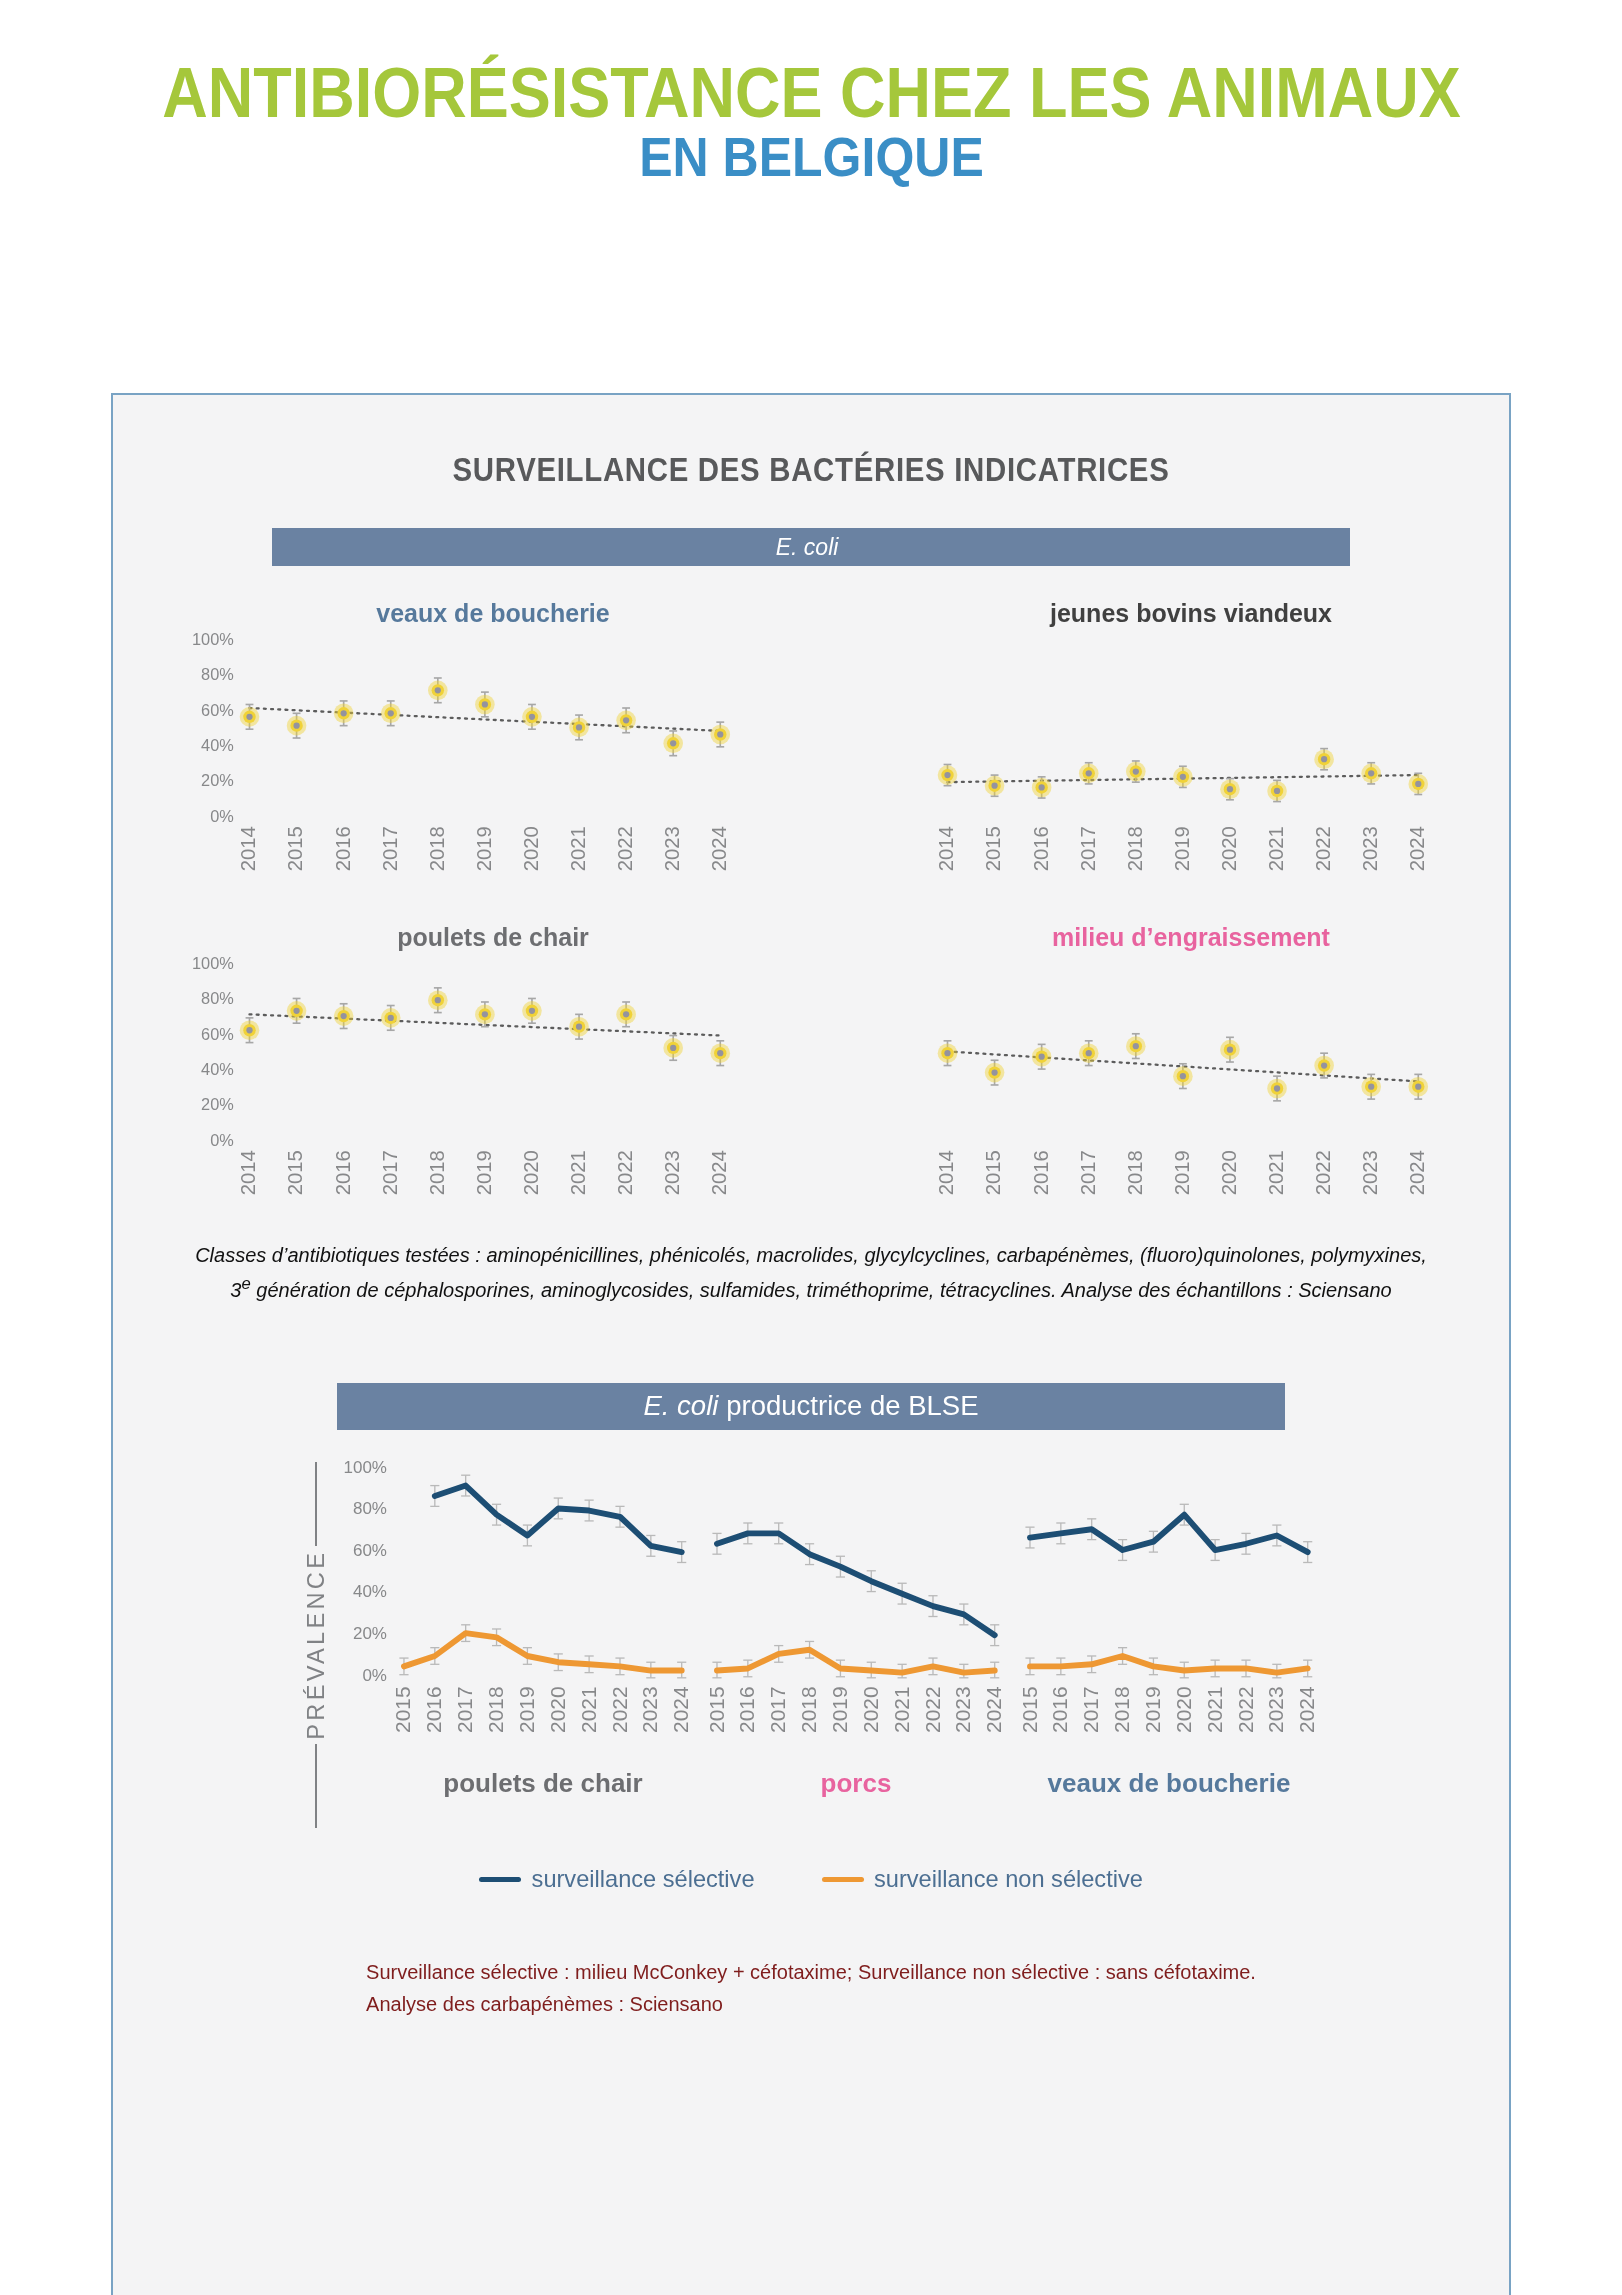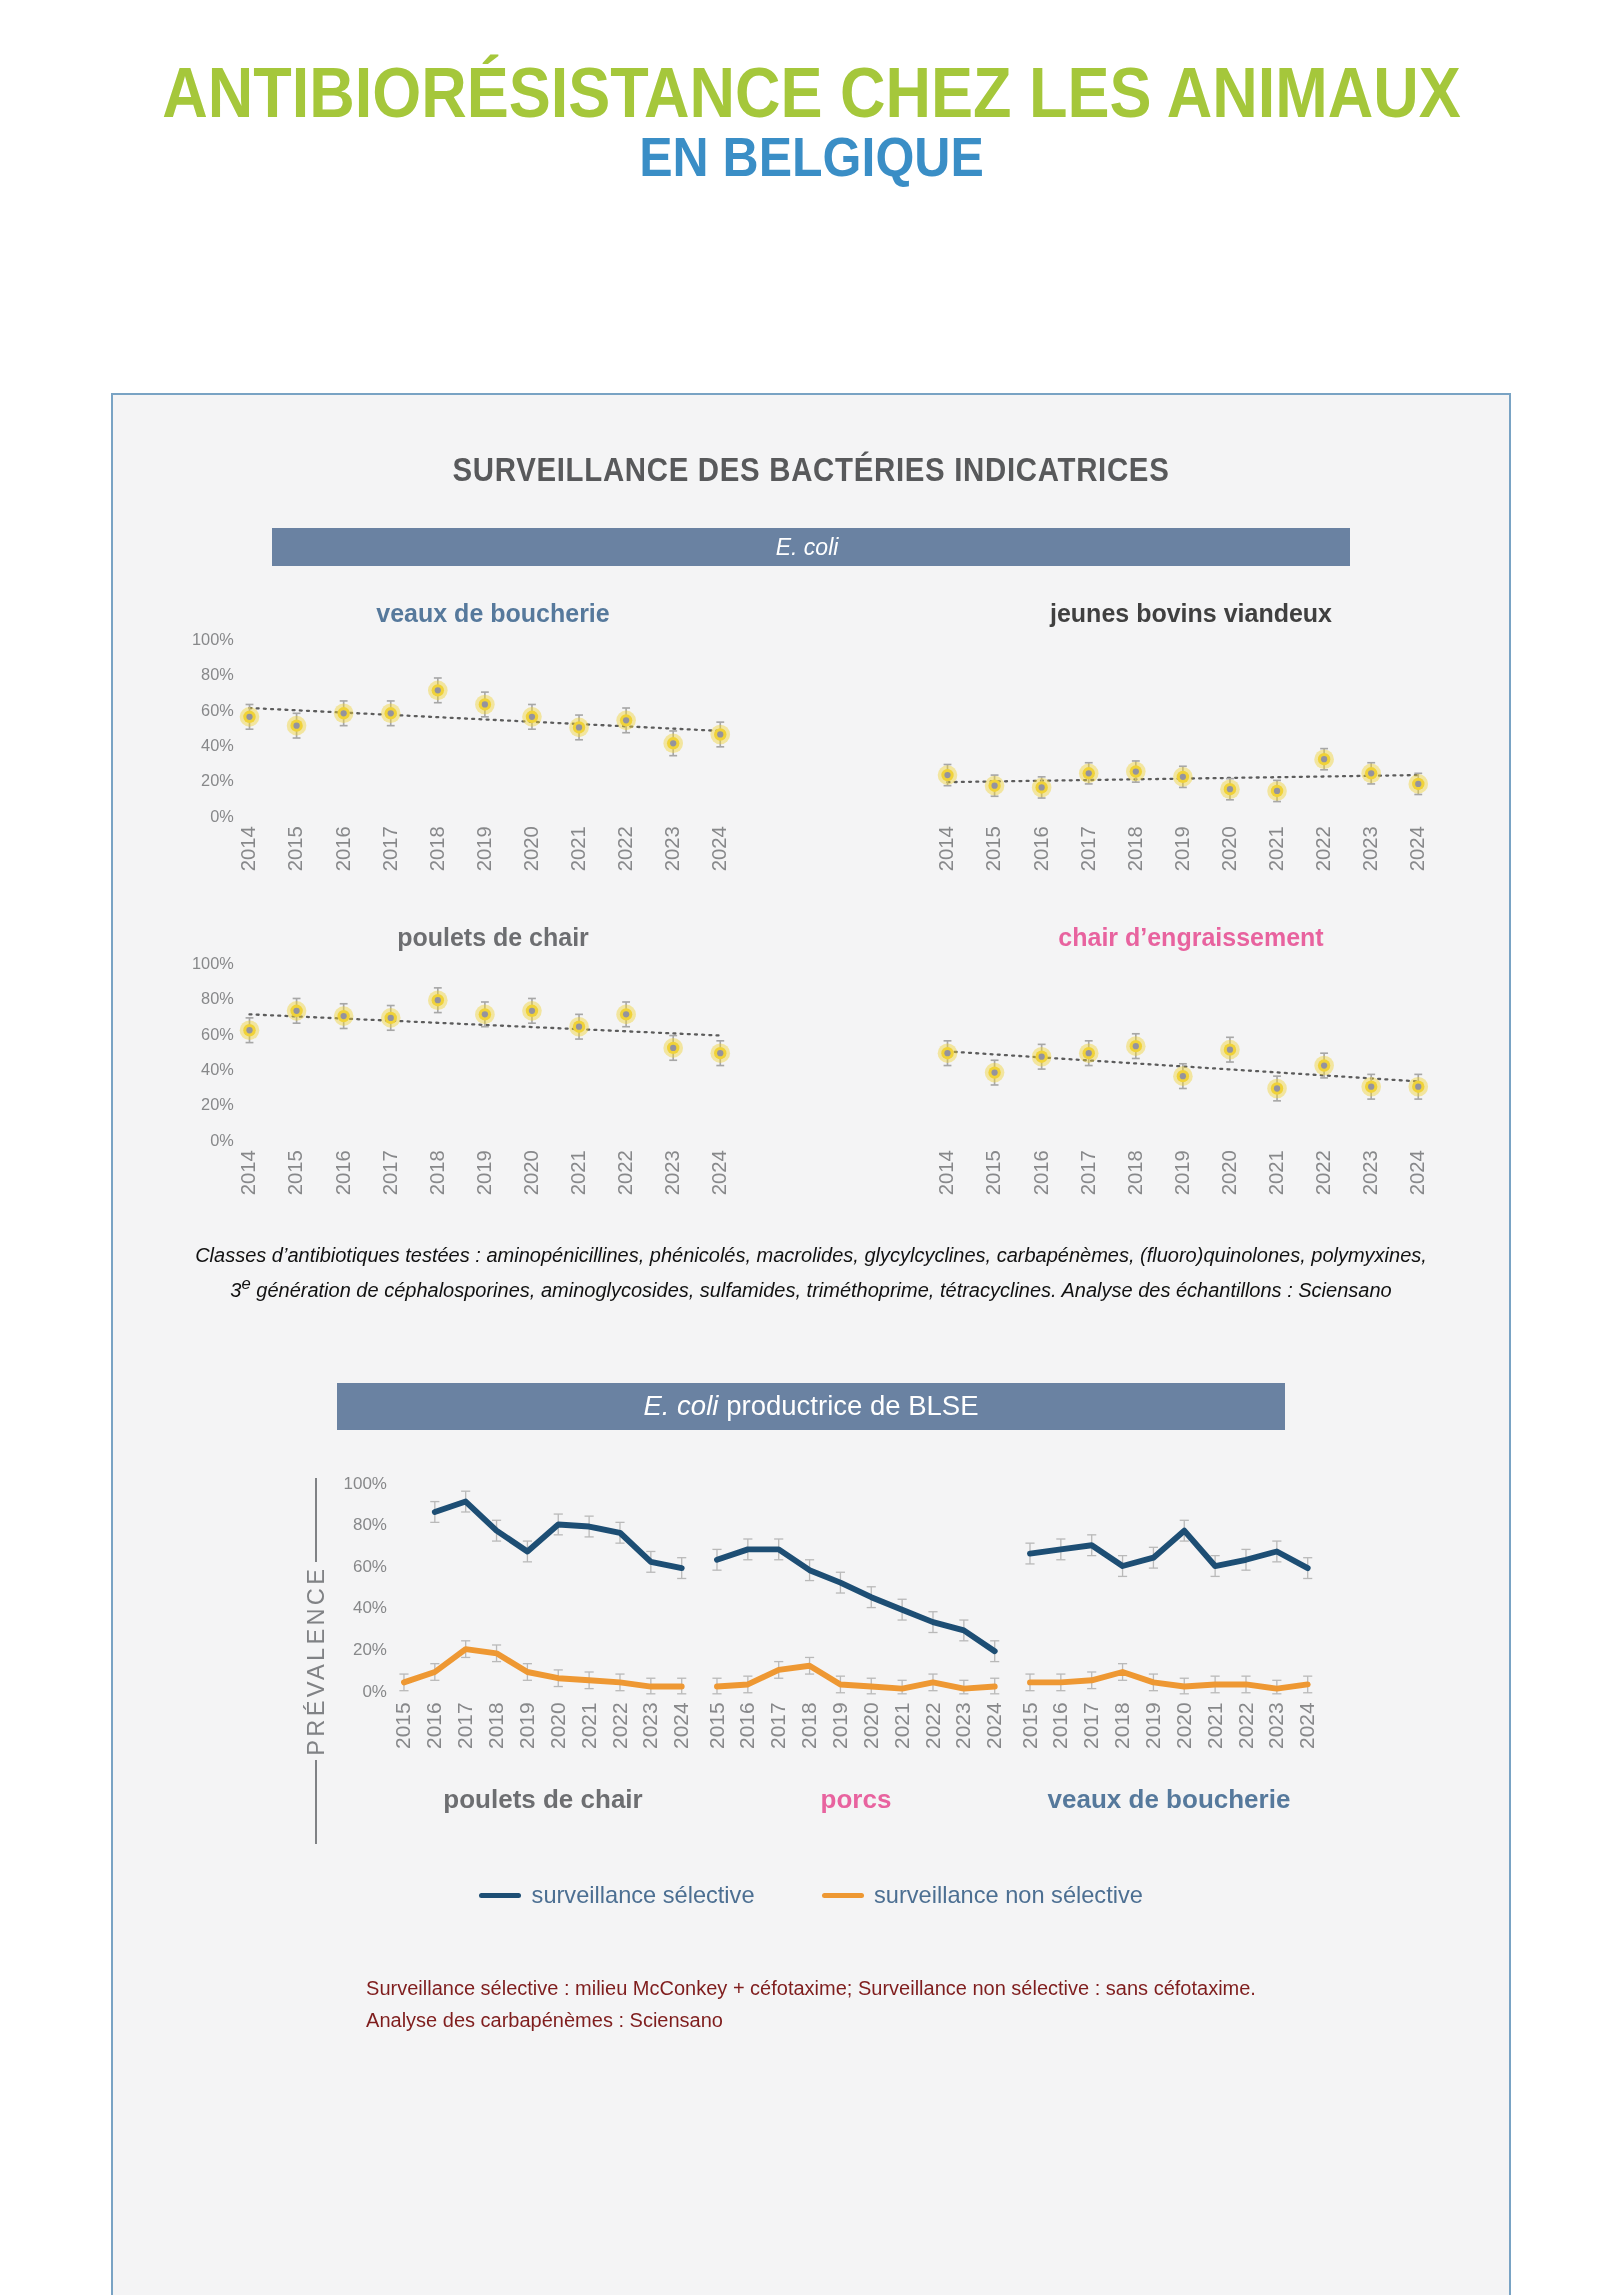--- a/index.html
+++ b/index.html
@@ -18,21 +18,21 @@
   }
   .card {
     position:absolute; left:111px; top:393px; width:1400px; height:2100px;
     background:#f4f4f5; border:2px solid #79a3c4;
   }
   .section-title {
     margin-top:58px; text-align:center; font-size:29.4px; font-weight:700;
     color:#58595b; letter-spacing:0.7px; transform:scaleY(1.1);
   }
   .banner {
-    margin:41px auto 16px auto; background:#6a82a2; color:#ffffff;
+    margin:41px auto 0 auto; background:#6a82a2; color:#ffffff;
     text-align:center; display:flex; align-items:center; justify-content:center;
   }
   .banner.b1 { width:1078px; height:38px; font-size:23px; }
   .banner.b2 { width:948px; height:47px; font-size:27.5px; margin-top:0; }
   .banner .it { font-style:italic; margin-right:7.9px; }
   .charts-grid {
     display:grid; grid-template-columns:1fr 1fr; margin-top:30px;
     row-gap:18.3px;
   }
   .chart-cell { display:flex; flex-direction:column; align-items:center; }
@@ -336,21 +336,21 @@
           <text transform="translate(397,300) rotate(-90)" text-anchor="end" font-size="31" fill="#87888a">2018</text>
           <text transform="translate(469,300) rotate(-90)" text-anchor="end" font-size="31" fill="#87888a">2019</text>
           <text transform="translate(541,300) rotate(-90)" text-anchor="end" font-size="31" fill="#87888a">2020</text>
           <text transform="translate(613,300) rotate(-90)" text-anchor="end" font-size="31" fill="#87888a">2021</text>
           <text transform="translate(685,300) rotate(-90)" text-anchor="end" font-size="31" fill="#87888a">2022</text>
           <text transform="translate(757,300) rotate(-90)" text-anchor="end" font-size="31" fill="#87888a">2023</text>
           <text transform="translate(829,300) rotate(-90)" text-anchor="end" font-size="31" fill="#87888a">2024</text>
         </svg>
       </div>
       <div class="chart-cell">
-        <div class="chart-title" style="color: rgb(232, 99, 159); padding-left: 62px;">chair d’engraissement</div>
+        <div class="chart-title" style="color: rgb(232, 99, 159); padding-left: 62px;">milieu d’engraissement</div>
         <svg width="556" height="272" viewBox="0 0 850 416">
           <line x1="100" y1="149" x2="820" y2="194.9" stroke="#5c5c5c" stroke-width="3.5" stroke-dasharray="3 8" stroke-linecap="round"></line>
           <line x1="100" y1="170.6" x2="100" y2="132.8" stroke="#a7a7a7" stroke-width="2.5"></line>
           <line x1="94" y1="132.8" x2="106" y2="132.8" stroke="#a7a7a7" stroke-width="2.5"></line>
           <line x1="94" y1="170.6" x2="106" y2="170.6" stroke="#a7a7a7" stroke-width="2.5"></line>
           <circle cx="100" cy="151.7" r="15" fill="#f0d238" fill-opacity="0.45"></circle>
           <circle cx="100" cy="151.7" r="9.5" fill="#f0d238"></circle>
           <circle cx="100" cy="151.7" r="4.8" fill="#94939e"></circle>
           <line x1="172" y1="200.3" x2="172" y2="162.5" stroke="#a7a7a7" stroke-width="2.5"></line>
           <line x1="166" y1="162.5" x2="178" y2="162.5" stroke="#a7a7a7" stroke-width="2.5"></line>

